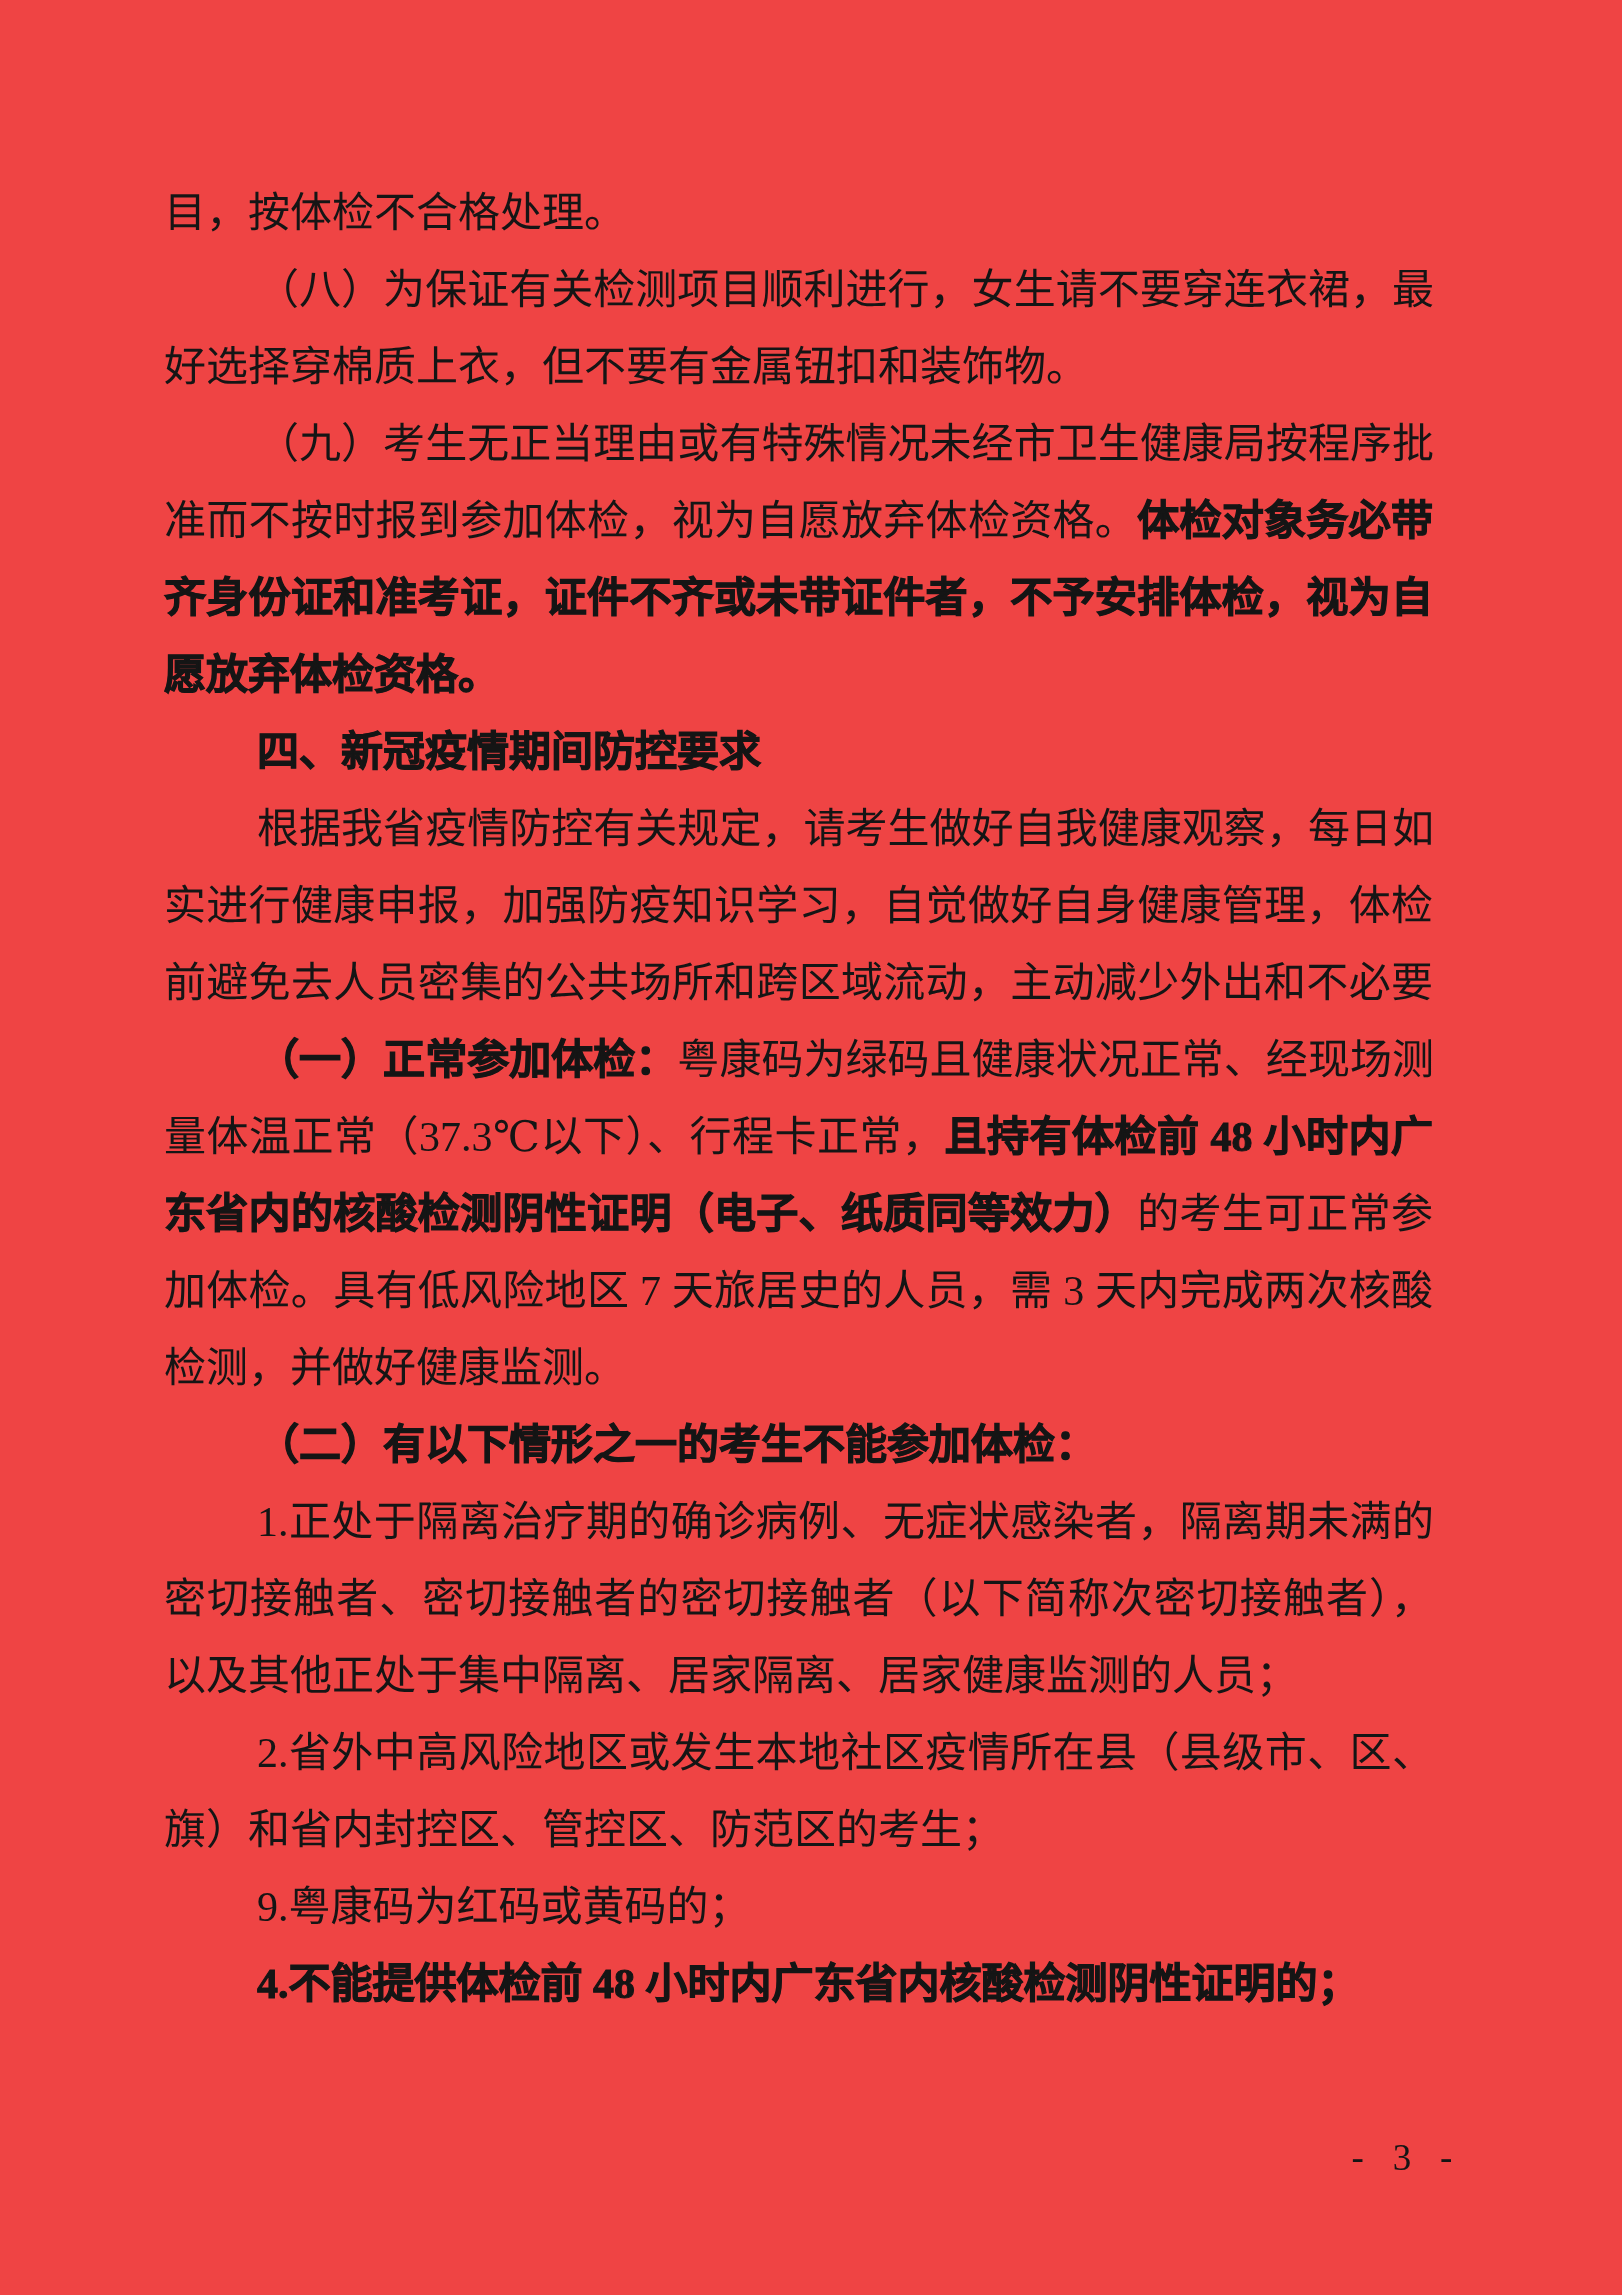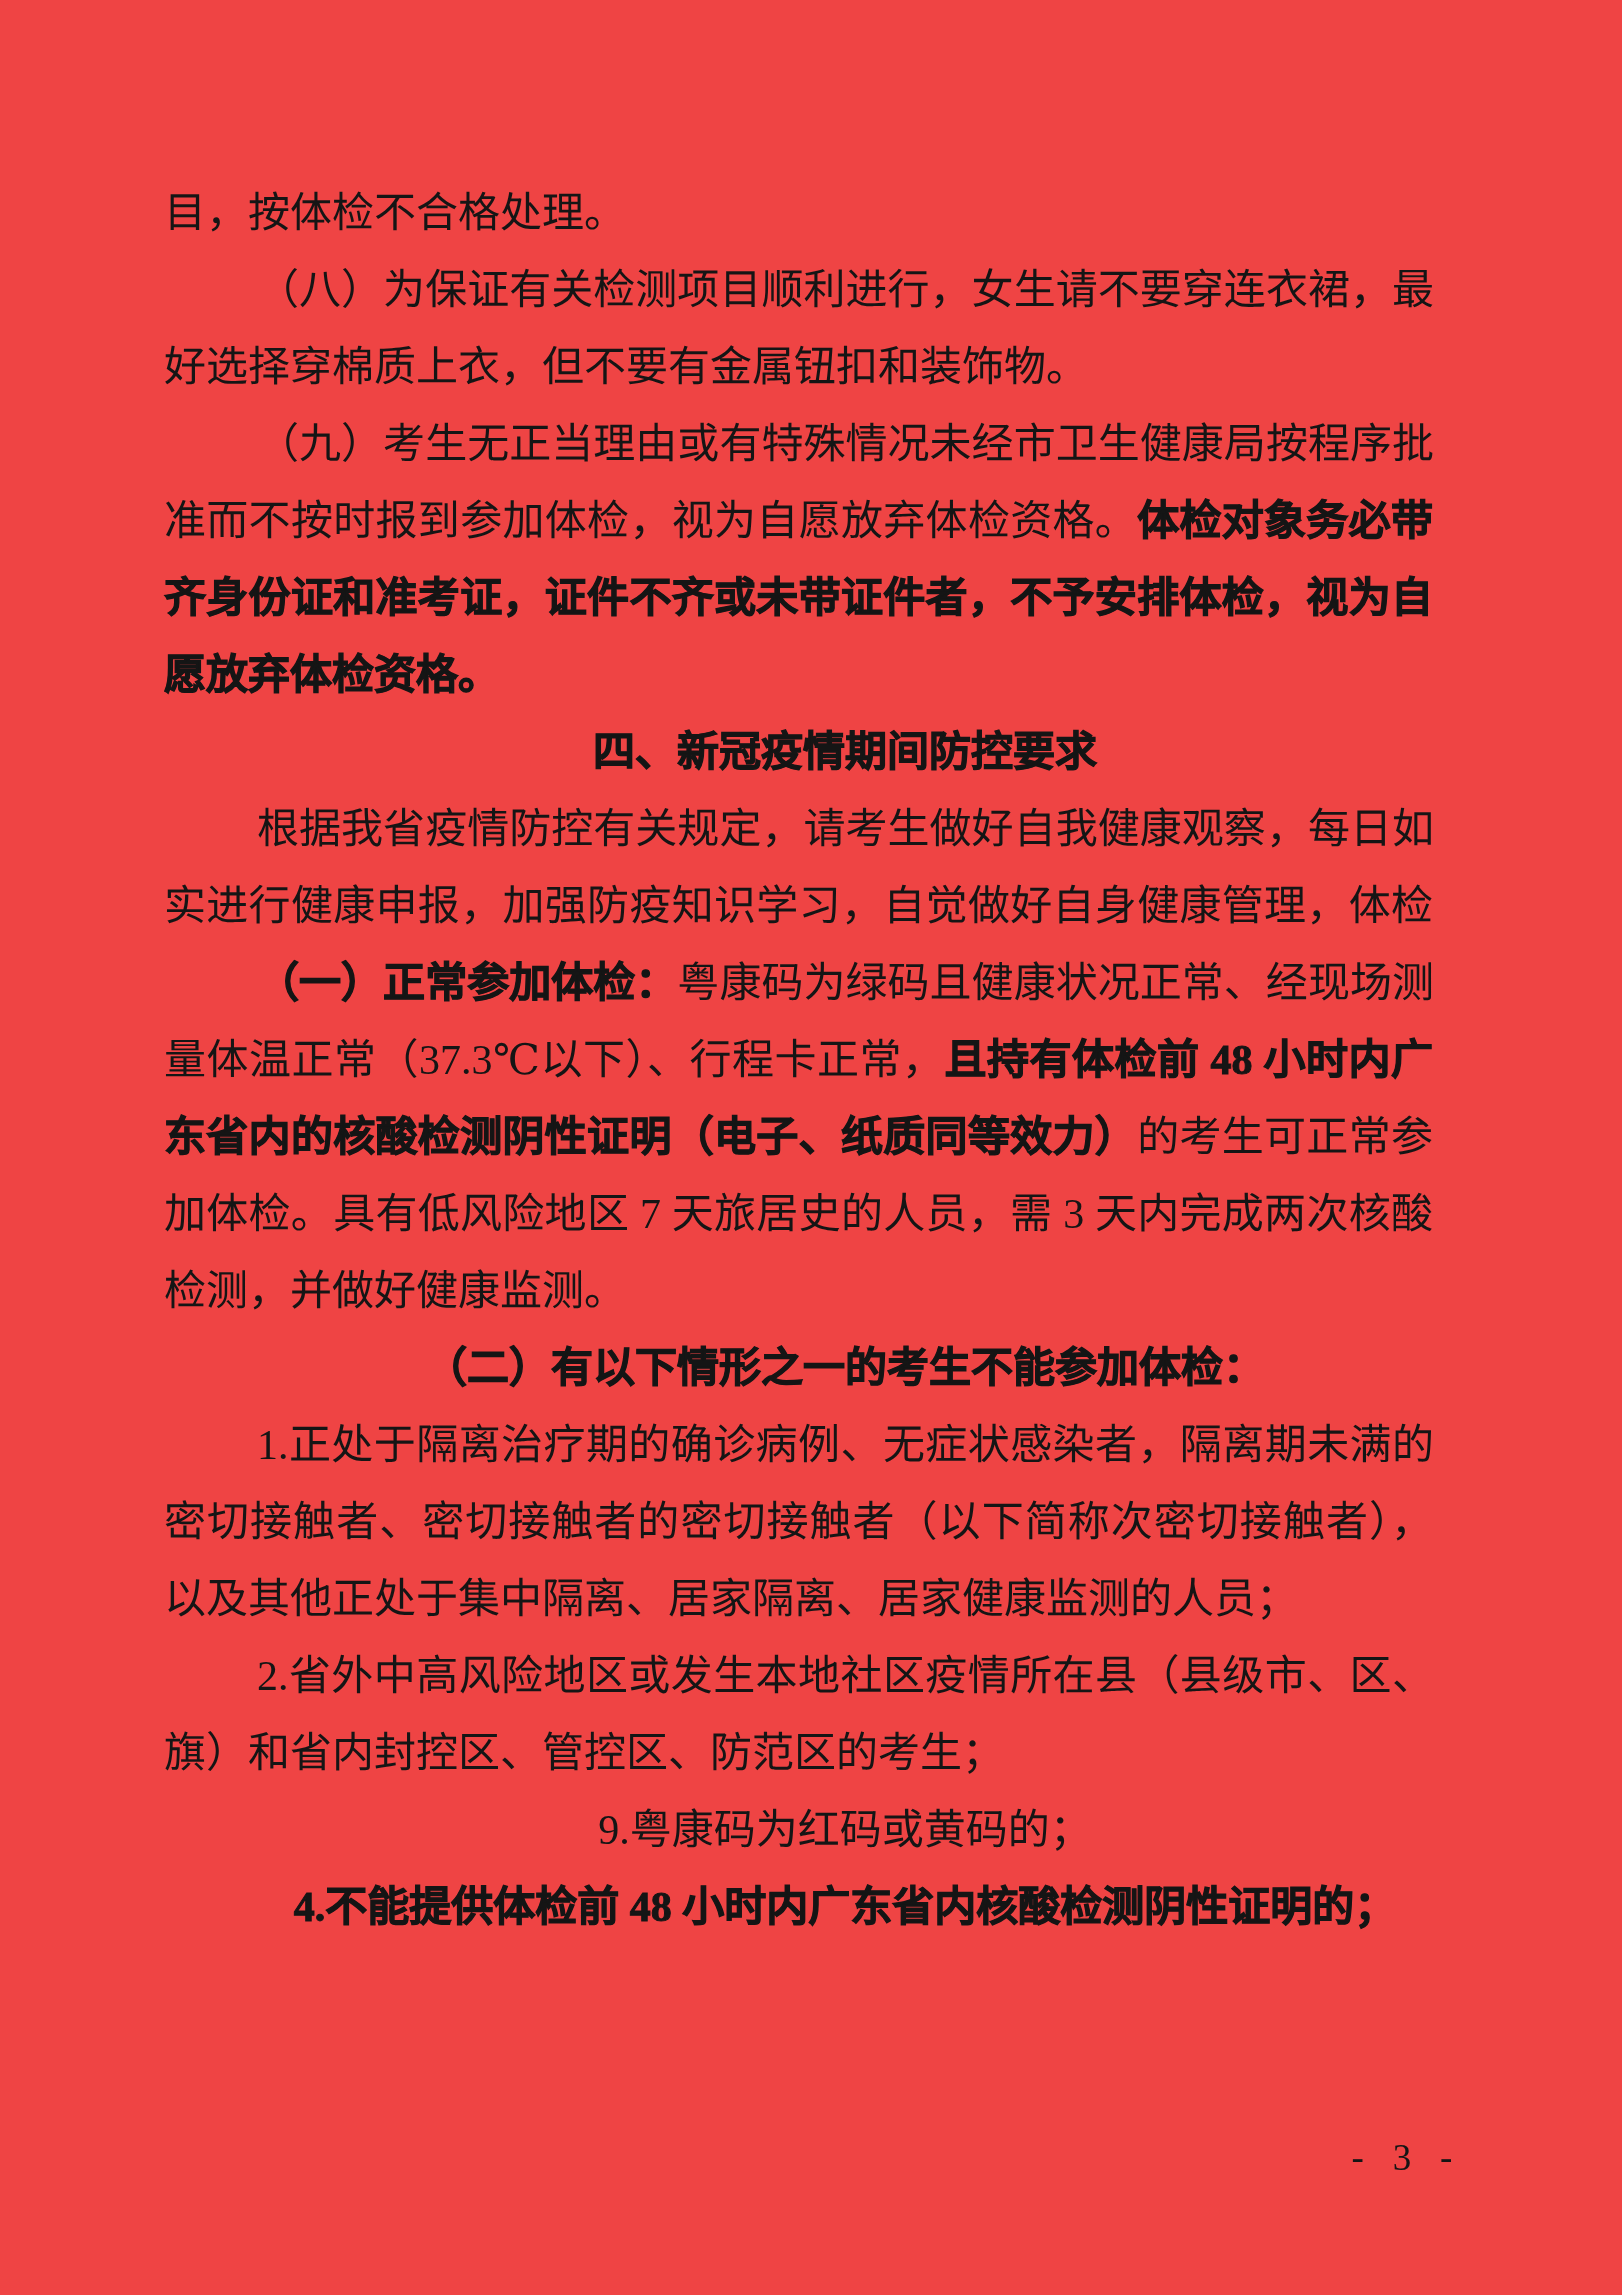--- a/index.html
+++ b/index.html
@@ -31,21 +31,20 @@
     text-align: left;
   }
   .line.justify {
     white-space: normal;
     text-align: justify;
     text-align-last: justify;
     text-justify: inter-character;
   }
   .line.indent {
     padding-left: 93px;
-    text-align: center;
   }
   .line.indent.justify {
     width: 1177px;
     margin-left: 0;
   }
   .seg.bold {
     font-weight: bold;
     
     -webkit-text-stroke: 1px #151515;
   }
@@ -72,20 +71,21 @@
       <div class="line"><span class="seg">目，按体检不合格处理。</span></div>
       <div class="line indent justify"><span class="seg">（八）为保证有关检测项目顺利进行，女生请不要穿连衣裙，最</span></div>
       <div class="line"><span class="seg">好选择穿棉质上衣，但不要有金属钮扣和装饰物。</span></div>
       <div class="line indent justify"><span class="seg">（九）考生无正当理由或有特殊情况未经市卫生健康局按程序批</span></div>
       <div class="line justify"><span class="seg">准而不按时报到参加体检，视为自愿放弃体检资格。</span><span class="seg bold">体检对象务必带</span></div>
       <div class="line justify"><span class="seg bold">齐身份证和准考证，证件不齐或未带证件者，不予安排体检，视为自</span></div>
       <div class="line"><span class="seg bold">愿放弃体检资格。</span></div>
       <div class="line indent heading"><span class="seg bold">四、新冠疫情期间防控要求</span></div>
       <div class="line indent justify"><span class="seg">根据我省疫情防控有关规定，请考生做好自我健康观察，每日如</span></div>
       <div class="line justify"><span class="seg">实进行健康申报，加强防疫知识学习，自觉做好自身健康管理，体检</span></div>
+      <div class="line justify"><span class="seg">前避免去人员密集的公共场所和跨区域流动，主动减少外出和不必要</span></div>
       <div class="line indent justify"><span class="seg bold">（一）正常参加体检：</span><span class="seg">粤康码为绿码且健康状况正常、经现场测</span></div>
       <div class="line justify"><span class="seg">量体温正常（37.3℃以下）、行程卡正常，</span><span class="seg bold">且持有体检前 48 小时内广</span></div>
       <div class="line justify"><span class="seg bold">东省内的核酸检测阴性证明（电子、纸质同等效力）</span><span class="seg">的考生可正常参</span></div>
       <div class="line justify"><span class="seg">加体检。具有低风险地区 7 天旅居史的人员，需 3 天内完成两次核酸</span></div>
       <div class="line"><span class="seg">检测，并做好健康监测。</span></div>
       <div class="line indent"><span class="seg bold">（二）有以下情形之一的考生不能参加体检：</span></div>
       <div class="line indent justify"><span class="seg">1.正处于隔离治疗期的确诊病例、无症状感染者，隔离期未满的</span></div>
       <div class="line justify"><span class="seg">密切接触者、密切接触者的密切接触者（以下简称次密切接触者），</span></div>
       <div class="line"><span class="seg">以及其他正处于集中隔离、居家隔离、居家健康监测的人员；</span></div>
       <div class="line indent justify"><span class="seg">2.省外中高风险地区或发生本地社区疫情所在县（县级市、区、</span></div>

